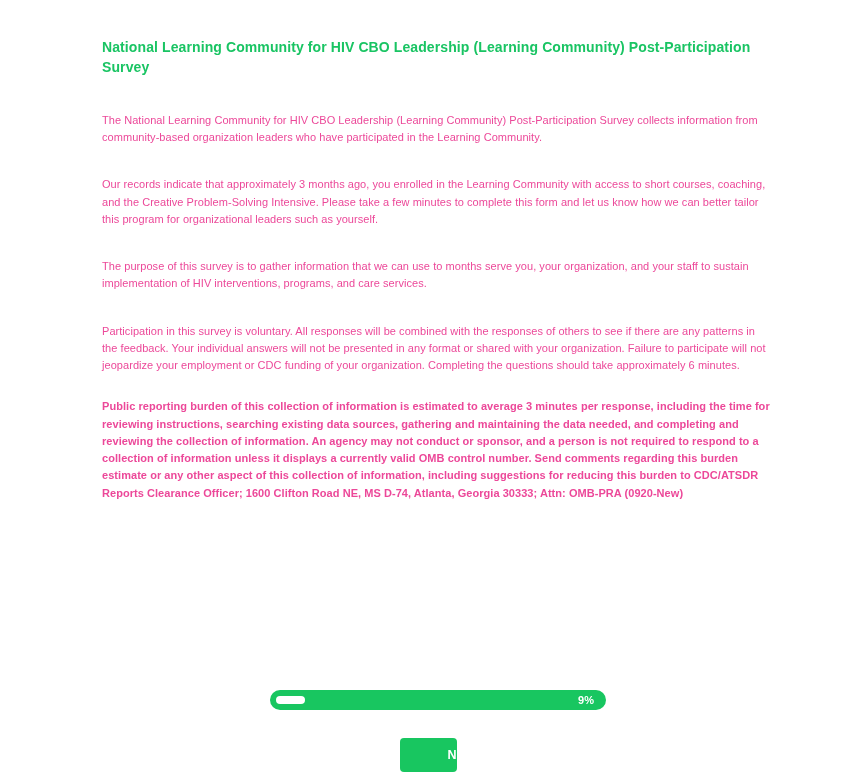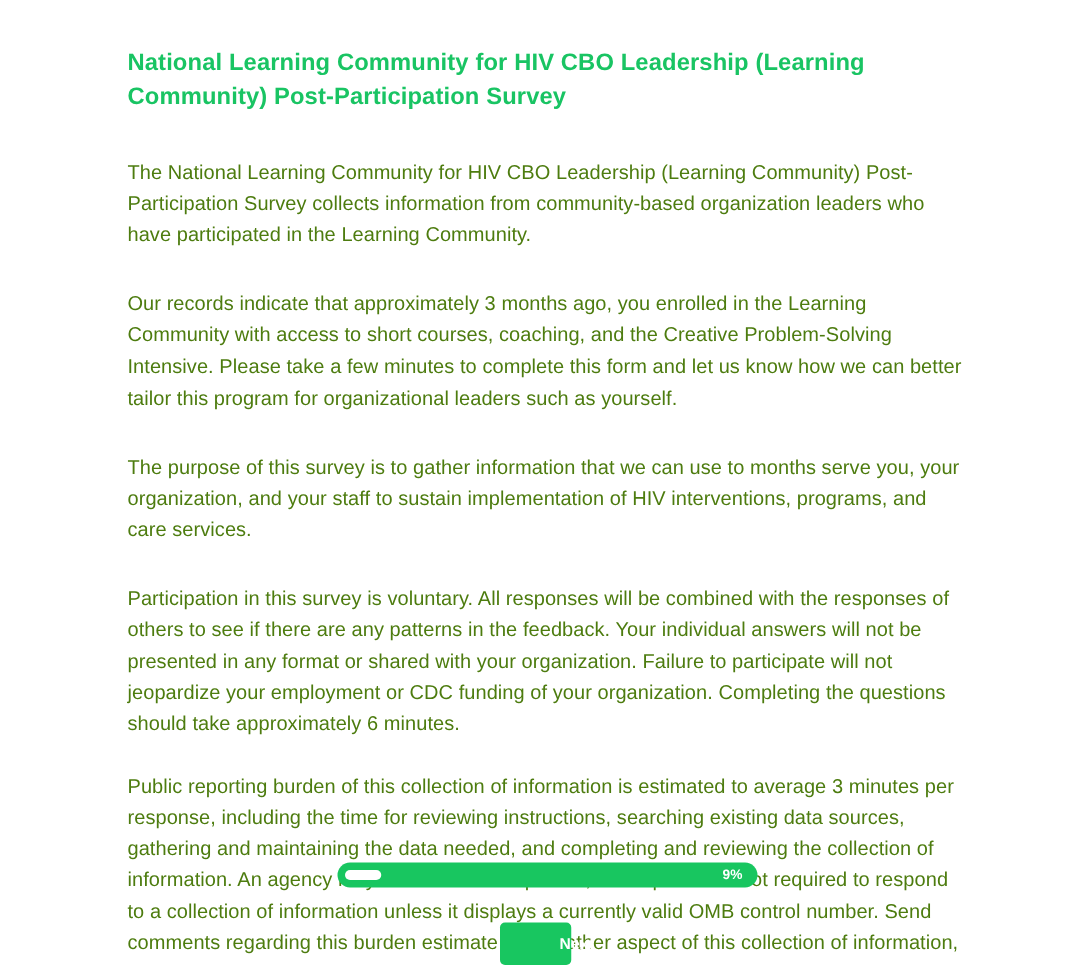--- a/index.html
+++ b/index.html
@@ -22,41 +22,42 @@
   }
   .content {
     position: absolute;
     left: 102px;
     top: 0;
     width: 672px;
   }
   .survey-title {
     margin: 0;
     padding-top: 38px;
-    font-size: 19px;
+    font-size: 14px;
     line-height: 1.42;
     font-weight: bold;
     color: #19c463;
     letter-spacing: 0.1px;
   }
   .intro-blocks {
     margin-top: 34px;
   }
   .para {
-    font-size: 16px;
+    font-size: 11px;
     line-height: 1.57;
-    color: #4d7c0f;
+    color: #ec4899;
     margin: 0 4px 30px 0;
     letter-spacing: 0.05px;
   }
   .para.tight {
     margin-bottom: 24px;
   }
   .para:last-child {
     margin-bottom: 0;
+    font-weight: bold;
   }
   .progress-wrap {
     position: absolute;
     left: 270px;
     top: 690px;
     width: 336px;
     display: flex;
     align-items: center;
   }
   .progress-track {

